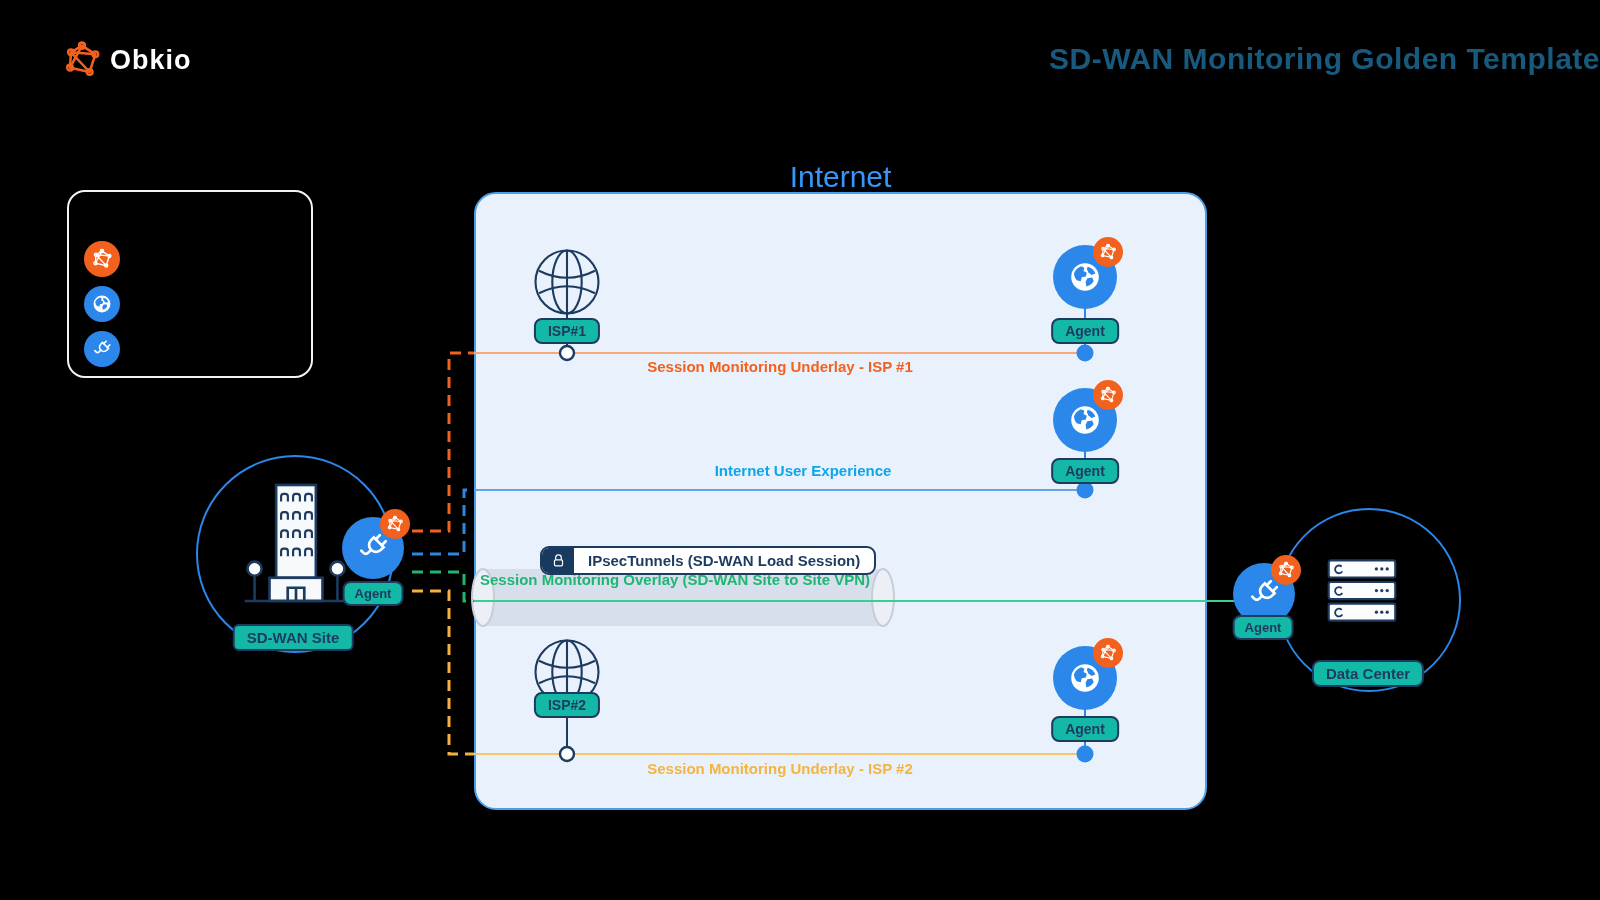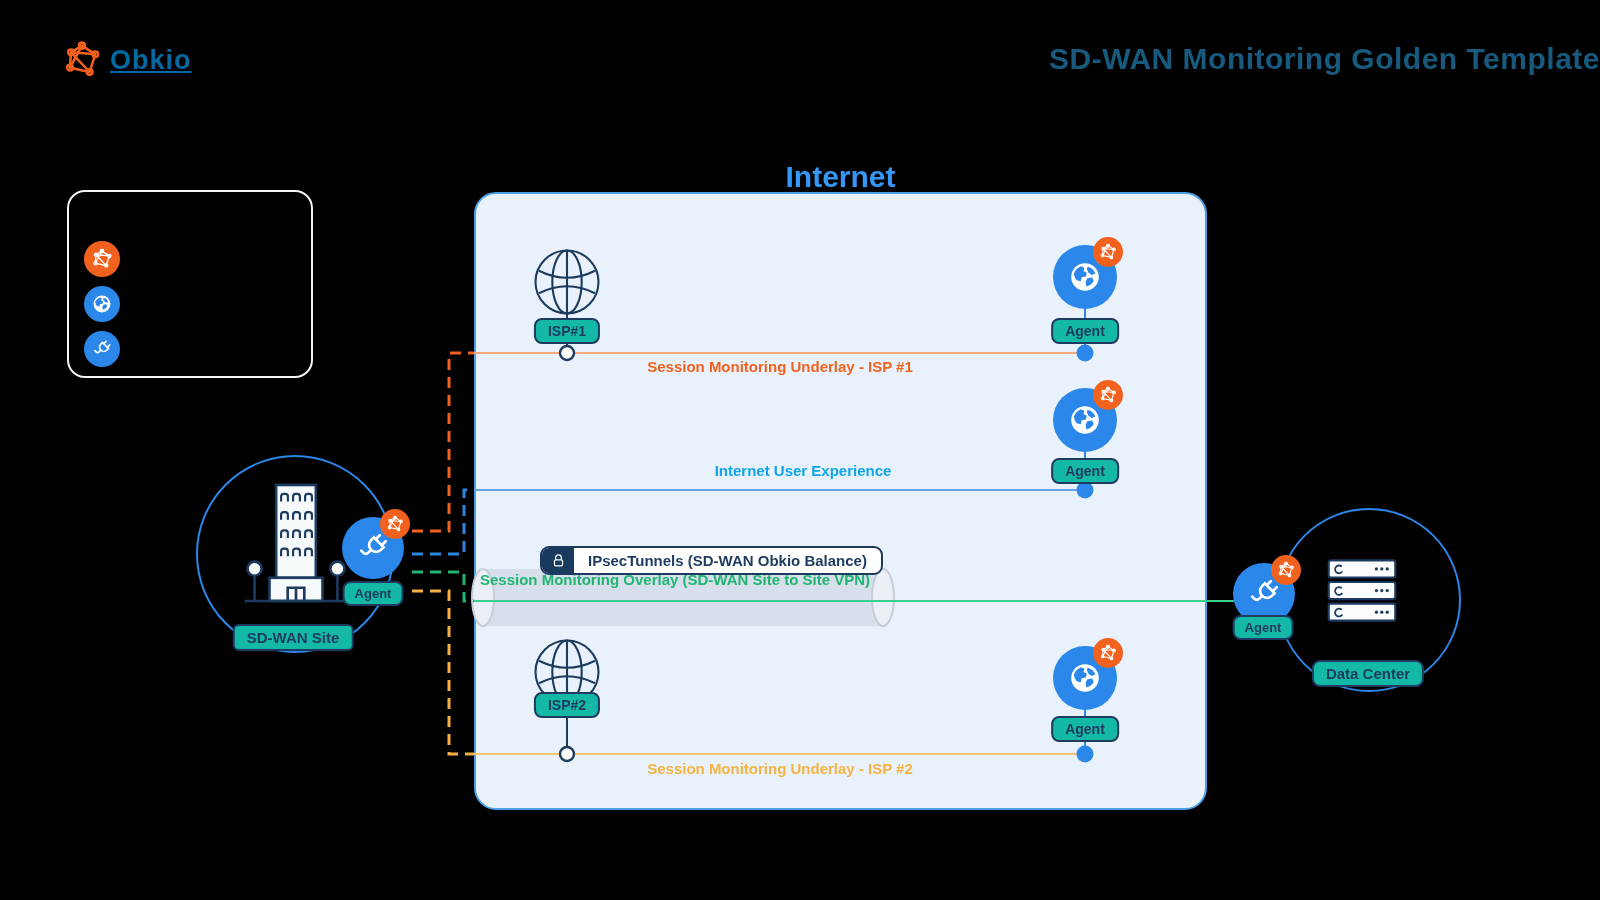--- a/index.html
+++ b/index.html
@@ -5,35 +5,35 @@
   html,body{margin:0;padding:0;}
   body{
     width:1600px;height:900px;position:relative;background:#000;
     font-family:"Liberation Sans",sans-serif;overflow:hidden;
     -webkit-font-smoothing:antialiased;
   }
   .abs{position:absolute;}
   
   .logo{left:62px;top:40px;display:flex;align-items:center;gap:8px;}
   .logo .glyph{width:40px;height:40px;color:#f2611d;}
-  .logo .word{font-size:27px;font-weight:bold;color:#0369a1;letter-spacing:1px;text-decoration:underline;}
+  .logo .word{font-size:27px;font-weight:bold;color:#ffffff;letter-spacing:1px;}
   .main-title{left:0;top:42px;width:1600px;text-align:right;
     font-size:30px;font-weight:bold;color:#175a7d;letter-spacing:.5px;}
   
   .legend{left:67px;top:190px;width:242px;height:184px;border:2px solid #f4f4f4;border-radius:18px;}
   .legend .chip{position:absolute;left:15px;width:36px;height:36px;border-radius:50%;
     display:flex;align-items:center;justify-content:center;}
   .chip.orange{background:#f2611d;}
   .chip.blue{background:#2b87e9;}
   .chip svg{width:22px;height:22px;color:#fff;}
   
   .internet-panel{left:474px;top:192px;width:733px;height:618px;background:#e9f2fc;
     border:2px solid #4aa0e8;border-radius:22px;box-sizing:border-box;}
   .internet-title{left:474px;top:160px;width:733px;text-align:center;
-    font-size:30px;font-weight:bold;color:#3597f7;z-index:6;}
+    font-size:30px;font-weight:normal;color:#3597f7;z-index:6;}
   
   .pill{position:absolute;transform:translateX(-50%);background:#14b8a6;border:2px solid #1d3a5f;
     border-radius:8px;padding:3px 12px;font-size:14px;font-weight:bold;color:#1d3a5f;
     white-space:nowrap;z-index:8;}
   
   .agent-circle{position:absolute;width:64px;height:64px;border-radius:50%;background:#2b87e9;
     display:flex;align-items:center;justify-content:center;z-index:7;}
   .agent-circle svg{width:36px;height:36px;}
   .badge{position:absolute;right:-6px;top:-8px;width:30px;height:30px;border-radius:50%;
     background:#f2611d;display:flex;align-items:center;justify-content:center;}
@@ -212,21 +212,21 @@
 <div class="line-label" style="left:803px;top:462px;color:#0ea5e9;">Internet User Experience</div>
 <div class="line-label" style="left:675px;top:571px;color:#21b573;">Session Monitoring Overlay (SD-WAN Site to Site VPN)</div>
 <div class="line-label" style="left:780px;top:760px;color:#f5b43f;">Session Monitoring Underlay - ISP #2</div>
 
 <div class="ipsec">
   <div class="lock-cell">
     <svg>
         <use href="#g-lock"></use>
       </svg>
   </div>
-  <div class="txt">IPsecTunnels (SD-WAN Obkio Balance)</div>
+  <div class="txt">IPsecTunnels (SD-WAN Load Session)</div>
 </div>
 
 <svg class="abs node-art" style="left:532px;top:247px;width:70px;height:70px;z-index:7;">
     <use href="#g-wireglobe"></use>
   </svg>
 <div class="pill" style="left:567px;top:318px;">ISP#1</div>
 
 <svg class="abs node-art" style="left:532px;top:637px;width:70px;height:70px;z-index:7;">
     <use href="#g-wireglobe"></use>
   </svg>

